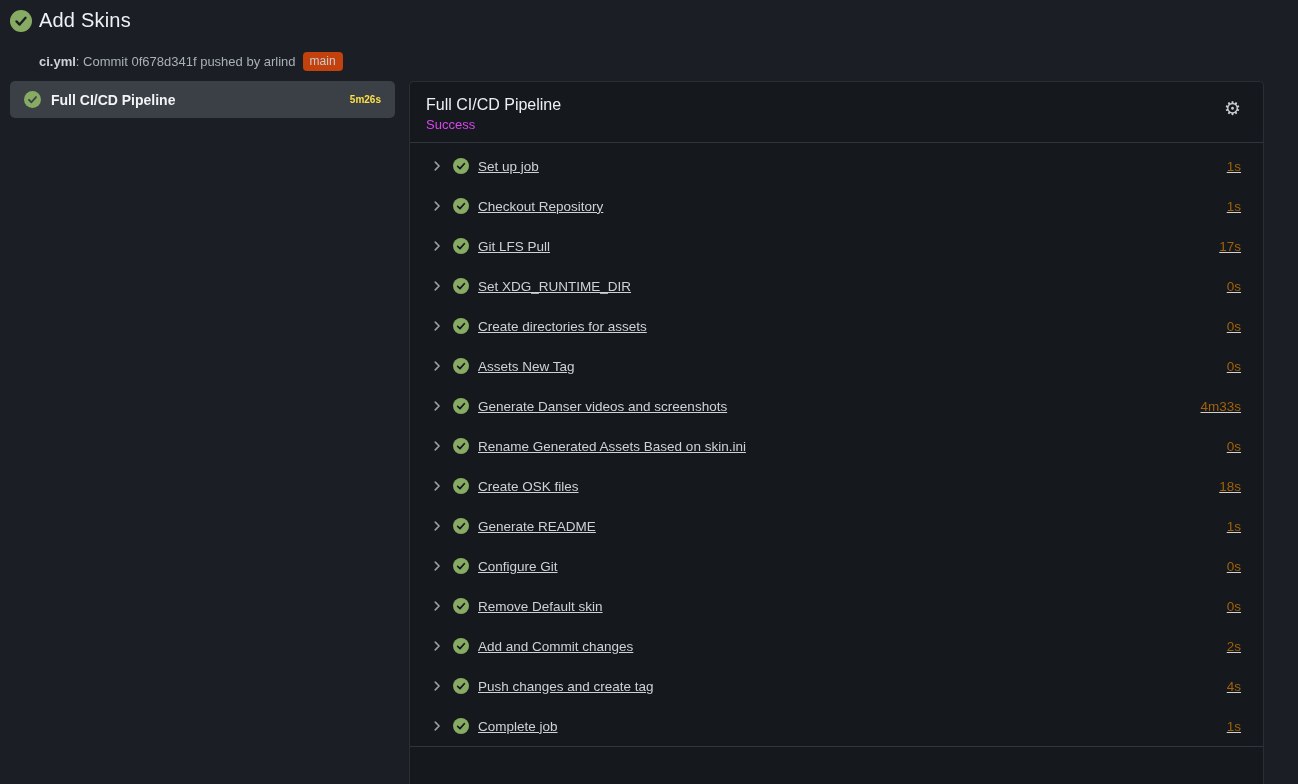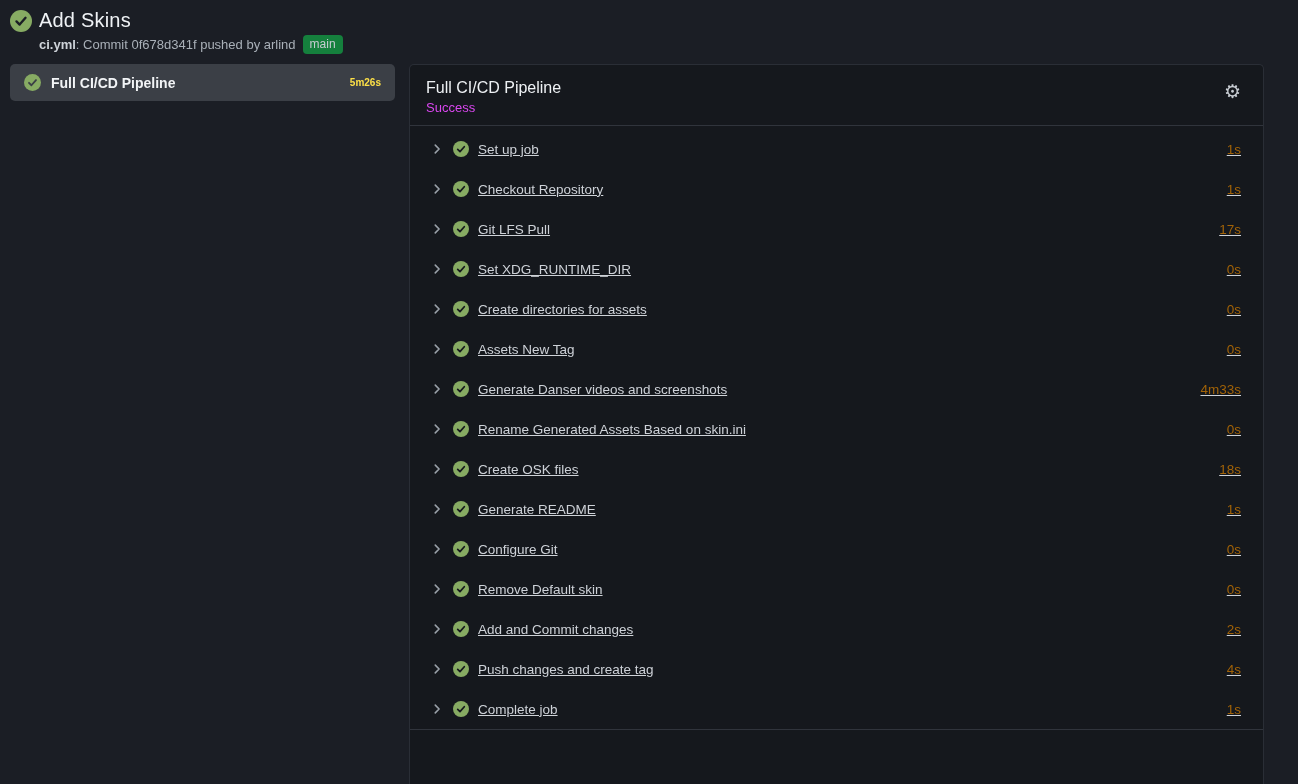--- a/index.html
+++ b/index.html
@@ -9,26 +9,26 @@
     background: #1b1e25;
     font-family: "Liberation Sans", sans-serif;
     color: #cfd3d8;
   }
   
   .run-header { padding: 9px 10px 10px 10px; }
   .run-title-row { display: flex; align-items: center; gap: 7px; }
   .run-title-row .big-check { width: 22px; height: 22px; flex: 0 0 auto; display: block; }
   .run-title { font-size: 20px; font-weight: 500; color: #eff2f5; letter-spacing: .2px; }
   .run-subtitle {
-    margin-left: 29px; margin-top: 3px; font-size: 13px; color: #a9b0b8;
+    margin-left: 29px; margin-top: 20px; font-size: 13px; color: #a9b0b8;
     display: flex; align-items: center; gap: 7px;
   }
   .run-subtitle .wf-file { font-weight: 700; color: #ced3d9; }
   .branch-badge {
-    display: inline-block; background: #15803d; color: #c6cbd1;
+    display: inline-block; background: #c2410c; color: #c6cbd1;
     font-size: 12px; padding: 2px 7px 3px; border-radius: 4px; line-height: 14px;
     cursor: pointer;
   }
   
   .content { display: flex; align-items: flex-start; gap: 14px; padding: 0 8px 0 10px; height: calc(784px - 53px); }
   
   .jobs-sidebar { width: 385px; flex: 0 0 auto; }
   .job-item {
     height: 37px; background: #3b3f46; border-radius: 5px;
     display: flex; align-items: center; gap: 10px; padding: 0 14px; cursor: pointer;

